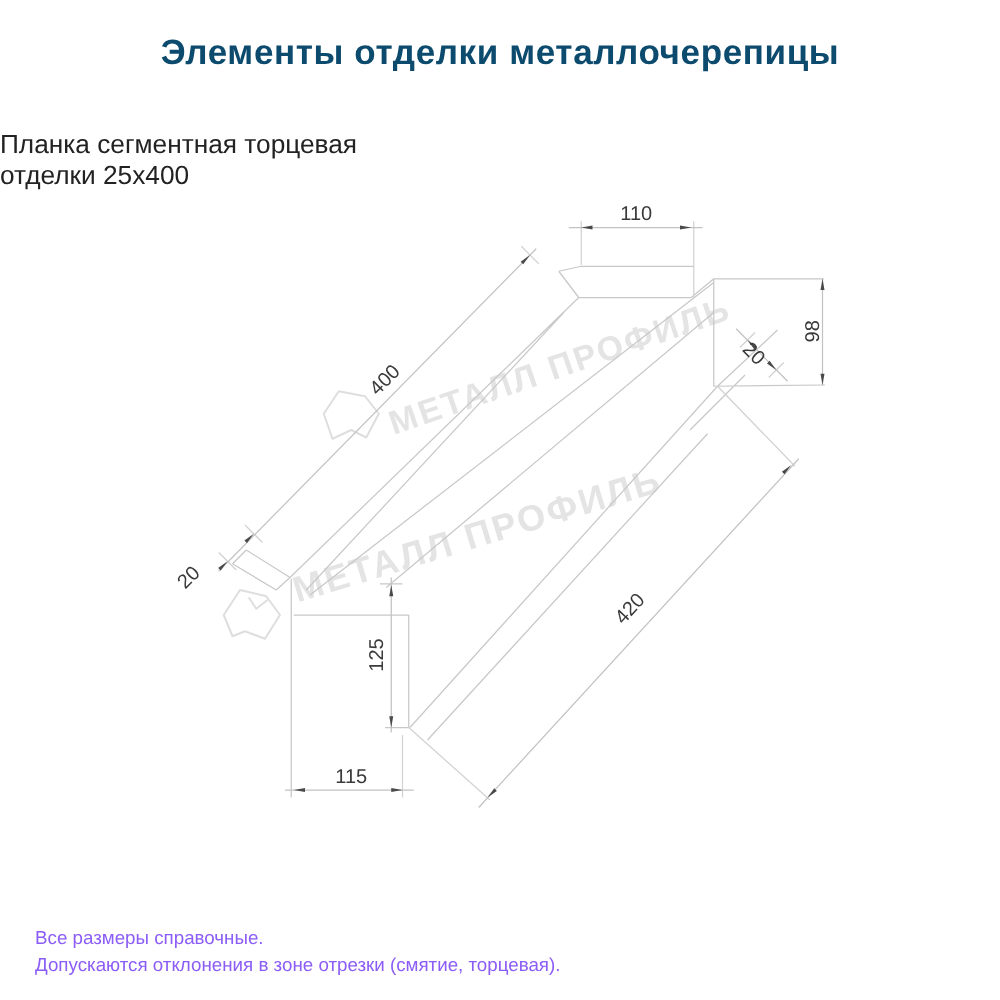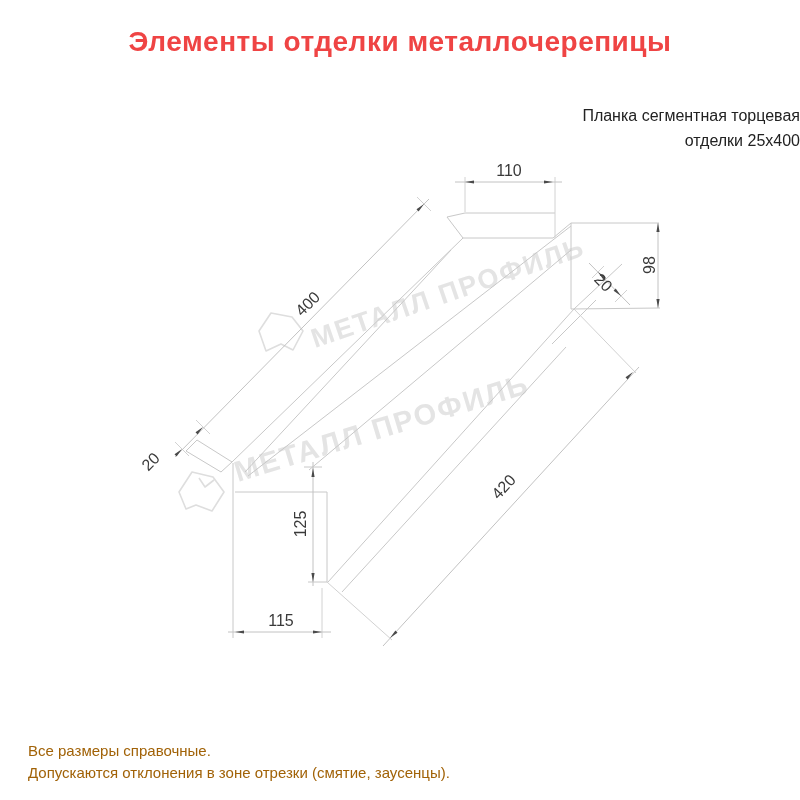--- a/index.html
+++ b/index.html
@@ -1,22 +1,22 @@
 <!DOCTYPE html>
 <html><head>
 <meta charset="utf-8">
 <style>
   html,body{margin:0;padding:0;background:#ffffff;}
   #page{position:relative;width:800px;height:800px;background:#ffffff;overflow:hidden;
         font-family:"Liberation Sans", sans-serif;}
   #page-title{position:absolute;top:26px;left:0;width:800px;text-align:center;
-        font-size:28px;font-weight:bold;color:#ef4444;letter-spacing:0.5px;}
-  #subtitle{position:absolute;top:103px;left:0;width:800px;text-align:right;
-        font-size:16px;color:#222;line-height:25px;}
-  #footer{position:absolute;left:28px;top:740px;font-size:15px;color:#a16207;line-height:22px;}
+        font-size:28px;font-weight:bold;color:#0c4a6e;letter-spacing:0.5px;}
+  #subtitle{position:absolute;top:103px;left:0;width:800px;text-align:left;
+        font-size:21px;color:#222;line-height:25px;}
+  #footer{position:absolute;left:28px;top:740px;font-size:15px;color:#8b5cf6;line-height:22px;}
   svg{position:absolute;top:0;left:0;}
   .thin{fill:none;stroke:#c8c8c8;stroke-width:1;}
   .thin2{fill:none;stroke:#d2d2d2;stroke-width:1;}
   .dim{fill:none;stroke:#c2c2c2;stroke-width:1;}
   .arrows{fill:#4a4a4a;stroke:none;}
   .dimtext{font-family:"Liberation Sans",sans-serif;font-size:16px;fill:#3a3a3a;}
   .wm{font-family:"Liberation Sans",sans-serif;font-weight:bold;letter-spacing:2px;}
   .logo{fill:none;stroke:#dedede;stroke-width:1.6;stroke-linejoin:round;}
 </style>
 </head>
@@ -82,16 +82,16 @@
       <text class="dimtext" x="308" y="309" text-anchor="middle" transform="rotate(-45 308 304)">400</text>
       <text class="dimtext" x="151" y="467" text-anchor="middle" transform="rotate(-45 151 462)">20</text>
       <text class="dimtext" x="301" y="529" text-anchor="middle" transform="rotate(-90 301 524)">125</text>
       <text class="dimtext" x="504" y="492" text-anchor="middle" transform="rotate(-47 504 487)">420</text>
       <text class="dimtext" x="281" y="626" text-anchor="middle">115</text>
     </g>
   </svg>
 
   <div id="footer">
     <div>Все размеры справочные.</div>
-    <div>Допускаются отклонения в зоне отрезки (смятие, заусенцы).</div>
+    <div>Допускаются отклонения в зоне отрезки (смятие, торцевая).</div>
   </div>
 
 </div>
 
 </body></html>

